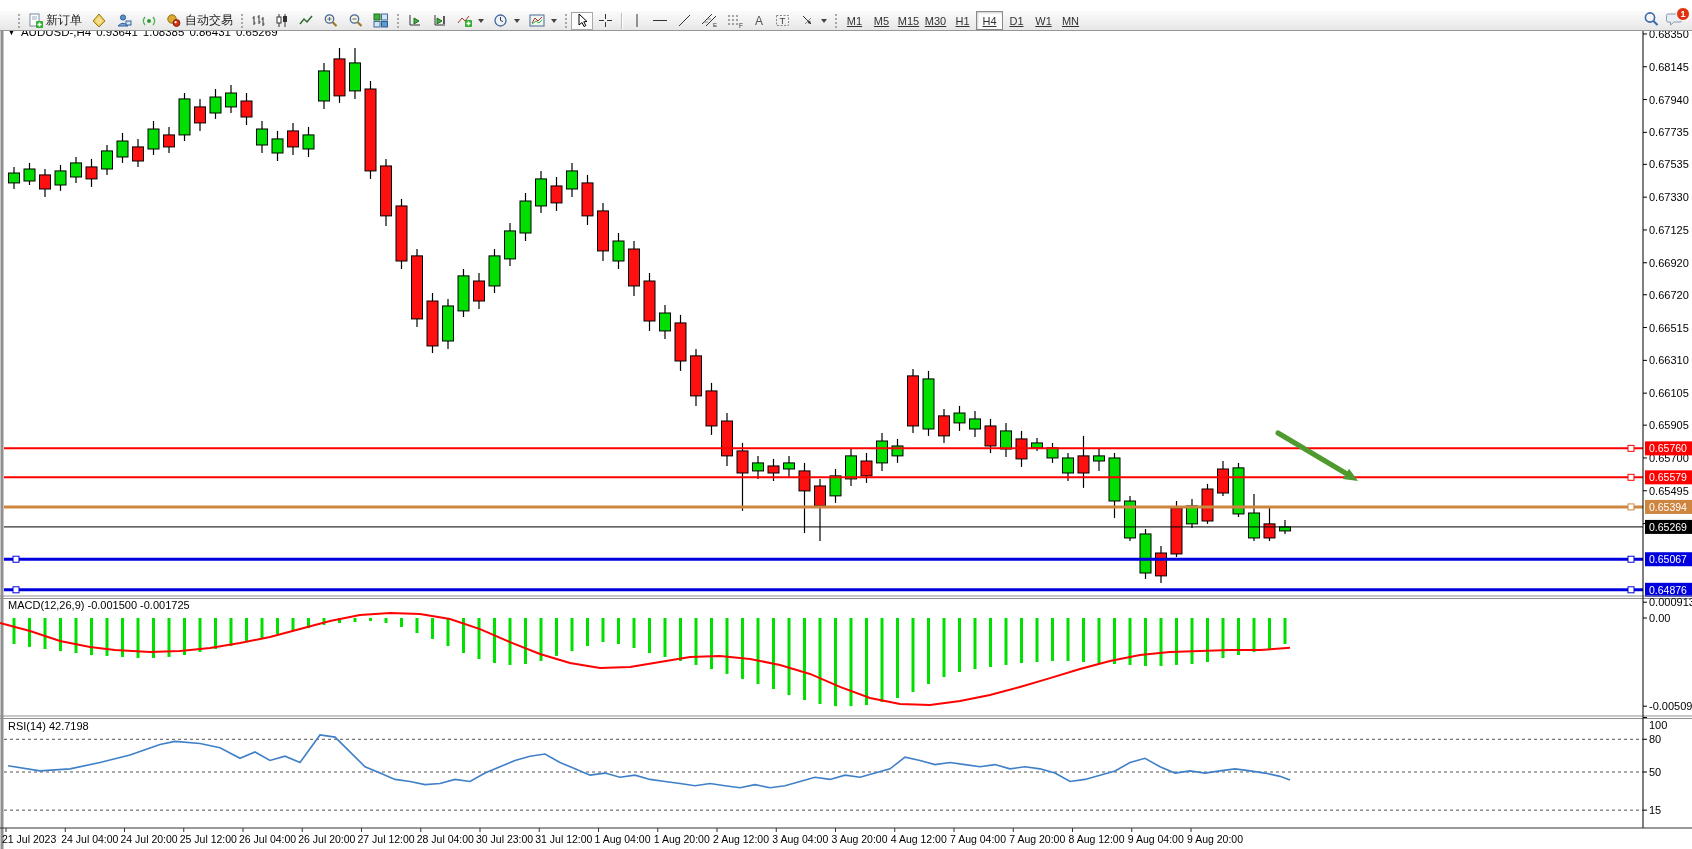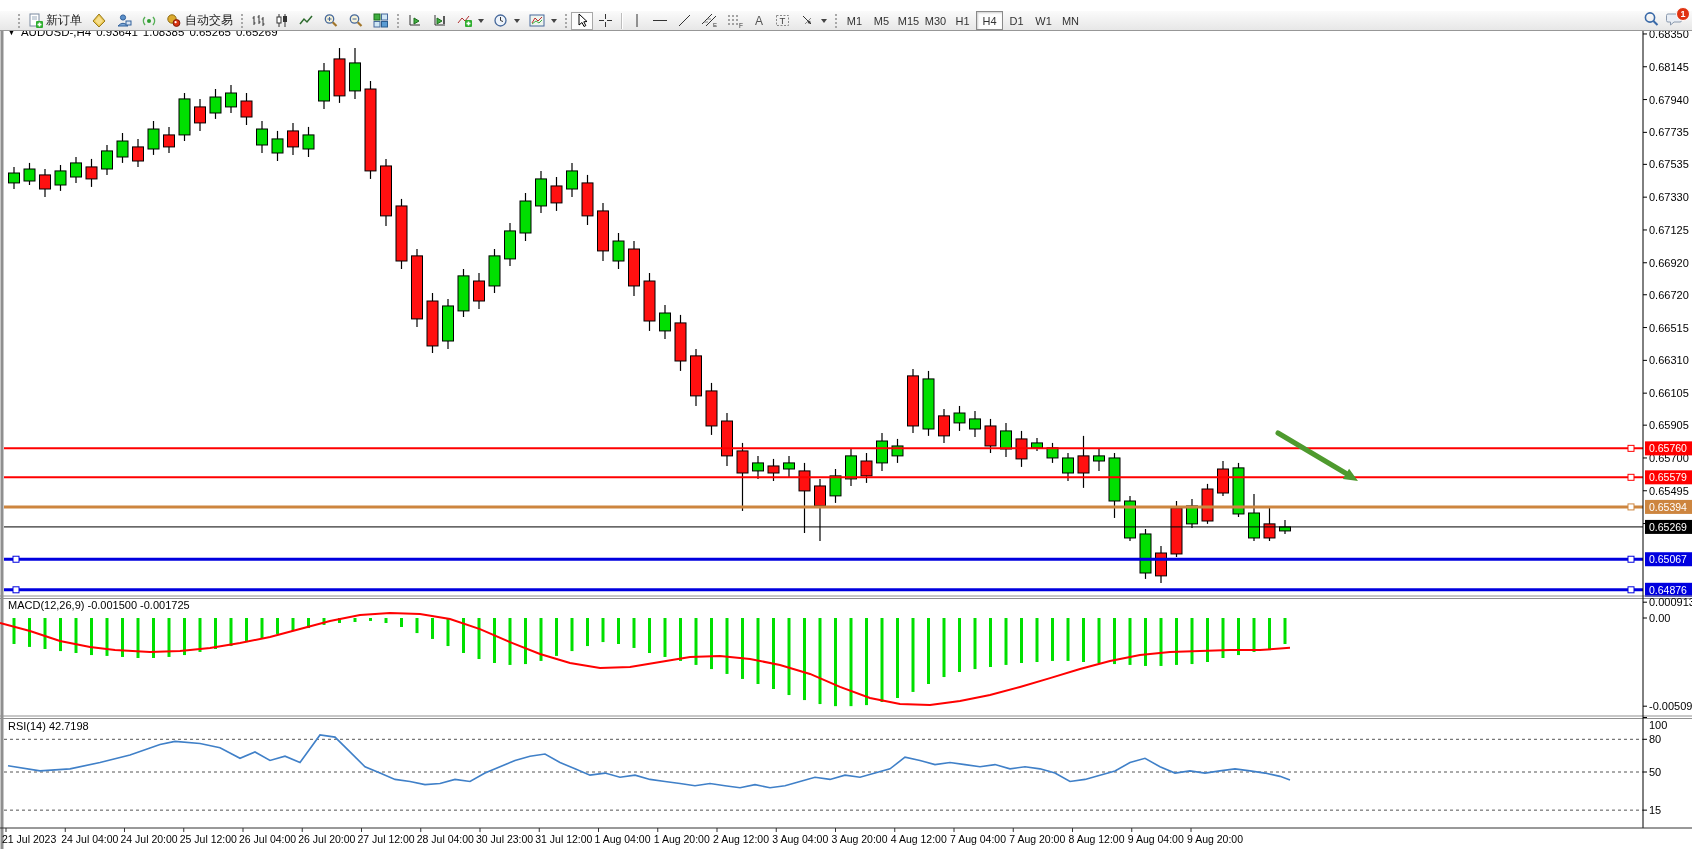--- a/index.html
+++ b/index.html
@@ -8,21 +8,21 @@
     background:linear-gradient(#fbfbfb,#e7e7e7);border-bottom:1px solid #979797;
     display:flex;align-items:center;gap:1px;padding-left:15px;box-sizing:border-box;z-index:5;margin-top:11px;}
   .tbtn{height:18px;min-width:20px;display:flex;align-items:center;justify-content:center;
     gap:3px;padding:0 3px;font-size:12px;color:#222;border:1px solid transparent;box-sizing:border-box;}
   .tbtn svg{display:block}
   .grip{width:0;height:14px;border-left:2px dotted #a8a8a8;margin:0 3px;}
   .sep{width:0;height:16px;border-left:1px solid #bdbdbd;border-right:1px solid #fff;margin:0 3px;}
   .caret{width:0;height:0;border-left:3px solid transparent;border-right:3px solid transparent;
     border-top:4px solid #444;margin-left:2px;}
   .tf{height:17px;min-width:25px;display:flex;align-items:center;justify-content:center;
-    font-size:11px;color:#333;border:1px solid transparent;}
+    font-size:11px;color:#333;border:1px solid transparent;text-decoration:underline;}
   .tf.active{background:#fdfdfd;border:1px solid #8a8a8a;box-shadow:inset 1px 1px 2px #cfcfcf;}
   .spacer{flex:1}
   .right-icons{display:flex;align-items:center;gap:6px;margin-right:8px;}
   .badge{position:absolute;top:-4px;right:-6px;background:#e03210;color:#fff;font-size:9px;
     font-weight:bold;border-radius:7px;min-width:12px;height:12px;display:flex;
     align-items:center;justify-content:center;border:1px solid #fff;}
   .chat-wrap{position:relative}
   #chart-area{position:absolute;left:0;top:20px;width:1692px;height:829px;background:#fff;
     border-top:1px solid #8f8f8f;box-sizing:border-box;}
   #ohlc{position:absolute;left:7px;top:5px;font-size:11.5px;color:#000;z-index:4;
@@ -299,21 +299,21 @@
     </span>
   </div>
 </div>
 
 <div id="chart-area">
   <div id="ohlc">
     <span class="dn-arrow">▼</span>
     <span>AUDUSD-,H4</span>
     <span>0.93641</span>
     <span>1.08385</span>
-    <span>0.65265</span>
+    <span>0.86431</span>
     <span>0.65269</span>
   </div>
   <svg id="chart-canvas" width="1692" height="829" viewBox="0 20 1692 829" style="position:absolute;left:0;top:0;">
       <rect x="0" y="20" width="1692" height="829" fill="#fff"></rect>
       <line x1="2" y1="20" x2="2" y2="849" stroke="#8f8f8f" stroke-width="3"></line>
       <g>
         <line x1="1643" y1="32.95999999999921" x2="1647" y2="32.95999999999921" stroke="#000"></line>
         <text x="1649" y="36.95999999999921" font-size="11" fill="#000">0.68350</text>
         <line x1="1643" y1="65.75999999999915" x2="1647" y2="65.75999999999915" stroke="#000"></line>
         <text x="1649" y="69.75999999999915" font-size="11" fill="#000">0.68145</text>

